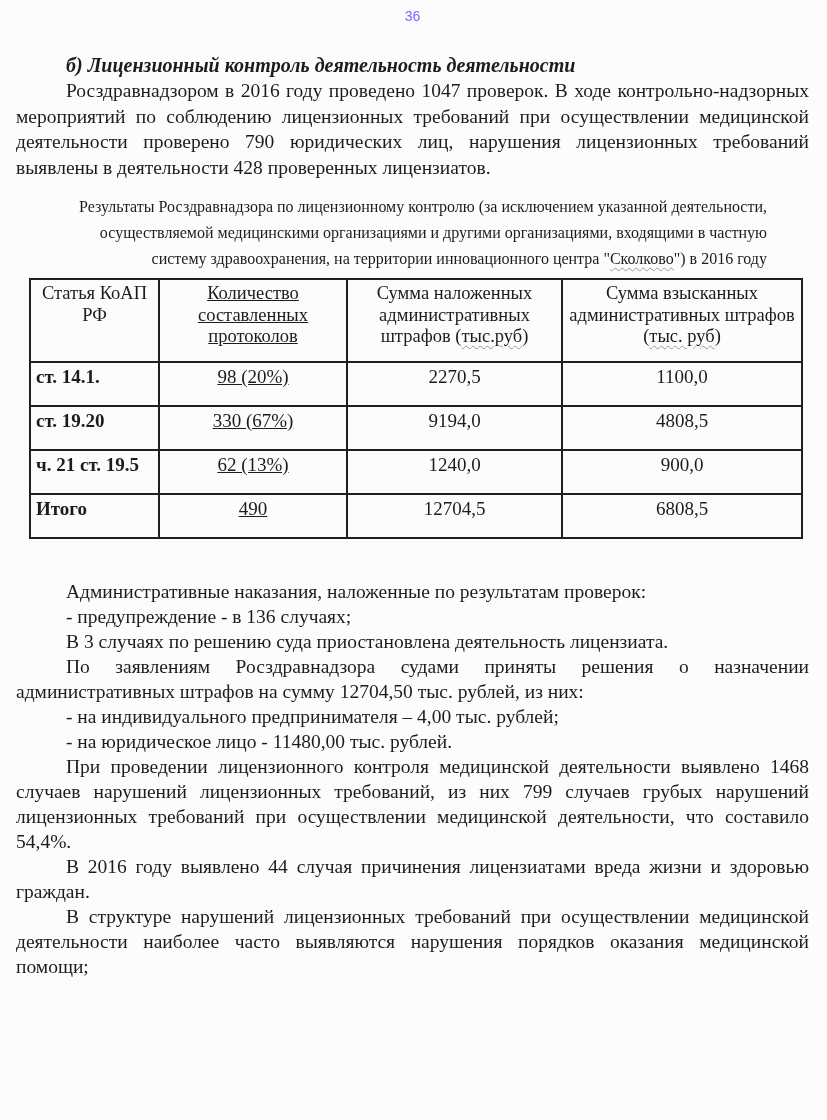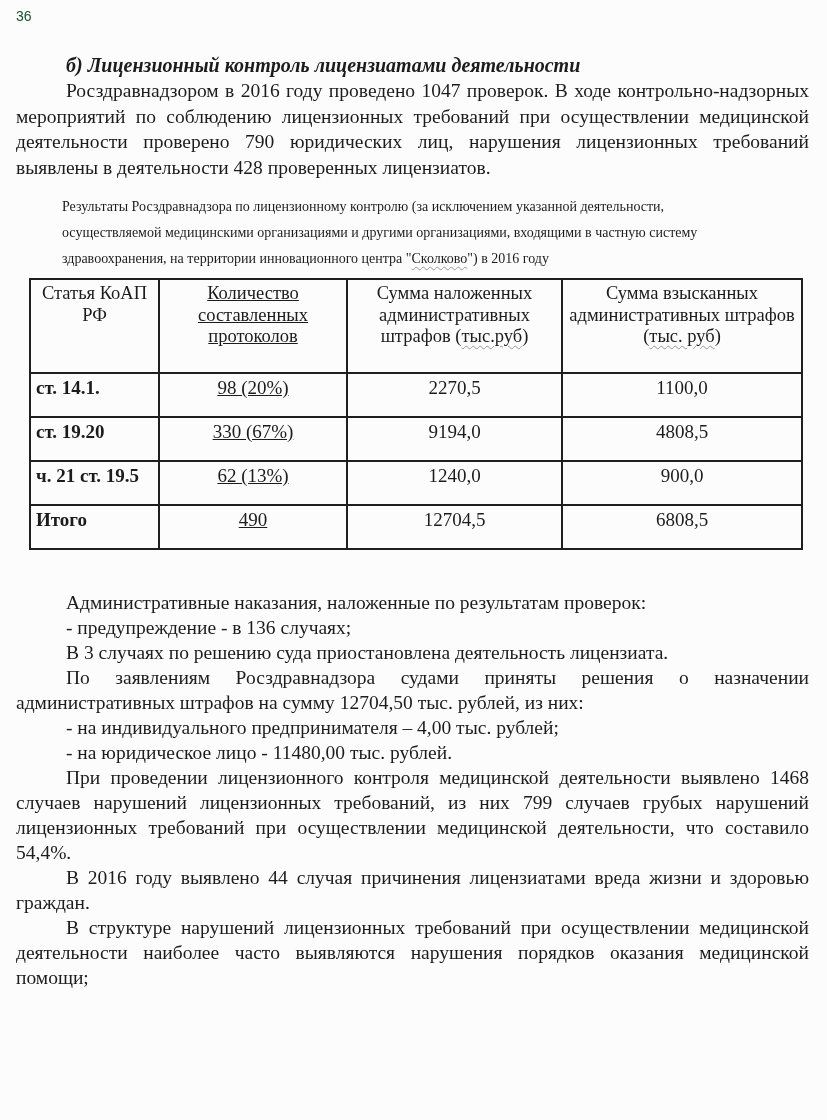--- a/index.html
+++ b/index.html
@@ -14,22 +14,22 @@
     font-family: "Liberation Serif", "DejaVu Serif", serif;
     overflow: hidden;
   }
   .page {
     box-sizing: border-box;
     width: 827px;
     height: 1120px;
     padding: 8px 18px 0 16px;
   }
   .page-number {
-    text-align: left;
-    color: #14532d;
+    text-align: center;
+    color: #8b5cf6;
     font-family: "Liberation Sans", "DejaVu Sans", sans-serif;
     font-size: 14px;
     height: 18px;
   }
   .heading {
     margin: 26px 0 0 0;
     padding-left: 50px;
     font-weight: bold;
     font-style: italic;
     font-size: 20px;
@@ -38,22 +38,22 @@
   .para {
     margin: 0;
     text-indent: 50px;
     text-align: justify;
     font-size: 19.5px;
     line-height: 25.5px;
   }
   .bottom .para { line-height: 25px; }
   .caption {
     margin: 14px 42px 0 46px;
-    text-align: left;
-    font-size: 14px;
+    text-align: right;
+    font-size: 16px;
     line-height: 26px;
   }
   .squiggle {
     text-decoration: underline;
     text-decoration-style: wavy;
     text-decoration-color: #9a9a9a;
     text-decoration-thickness: 1px;
     text-underline-offset: 3px;
   }
   table.results {
@@ -69,41 +69,41 @@
     box-sizing: border-box;
   }
   td.c-article   { width: 129px; }
   td.c-protocols { width: 188px; text-decoration: underline; }
   td.c-imposed   { width: 215px; }
   td.c-collected { width: 240px; }
   tr.hdr td {
     text-align: center;
     font-size: 18.5px;
     line-height: 21.5px;
-    height: 94px;
+    height: 83px;
   }
   tr.data td {
     font-size: 19px;
     line-height: 22px;
     height: 44px;
   }
   tr.data td.c-article { font-weight: bold; }
   tr.data td.c-protocols,
   tr.data td.c-imposed,
   tr.data td.c-collected { text-align: center; }
   .bottom { margin-top: 40px; }
 </style>
 </head>
 <body>
 
 <div class="page">
 
   <div class="page-number">36</div>
 
-  <h1 class="heading">б) Лицензионный контроль лицензиатами деятельности</h1>
+  <h1 class="heading">б) Лицензионный контроль деятельность деятельности</h1>
 
   <p class="para">Росздравнадзором в 2016 году проведено 1047 проверок. В ходе контрольно-надзорных мероприятий по соблюдению лицензионных требований при осуществлении медицинской деятельности проверено 790  юридических лиц, нарушения лицензионных требований выявлены в деятельности 428 проверенных лицензиатов.</p>
 
   <div class="caption"><span>Результаты Росздравнадзора по лицензионному контролю (за исключением указанной деятельности, осуществляемой медицинскими организациями и другими организациями, входящими в частную систему здравоохранения, на территории инновационного центра "</span><span class="squiggle">Сколково</span><span>") в 2016 году</span></div>
 
   <table class="results">
     <tbody>
       <tr class="hdr">
         <td class="c-article">Статья КоАП РФ</td>
         <td class="c-protocols">Количество составленных протоколов</td>

